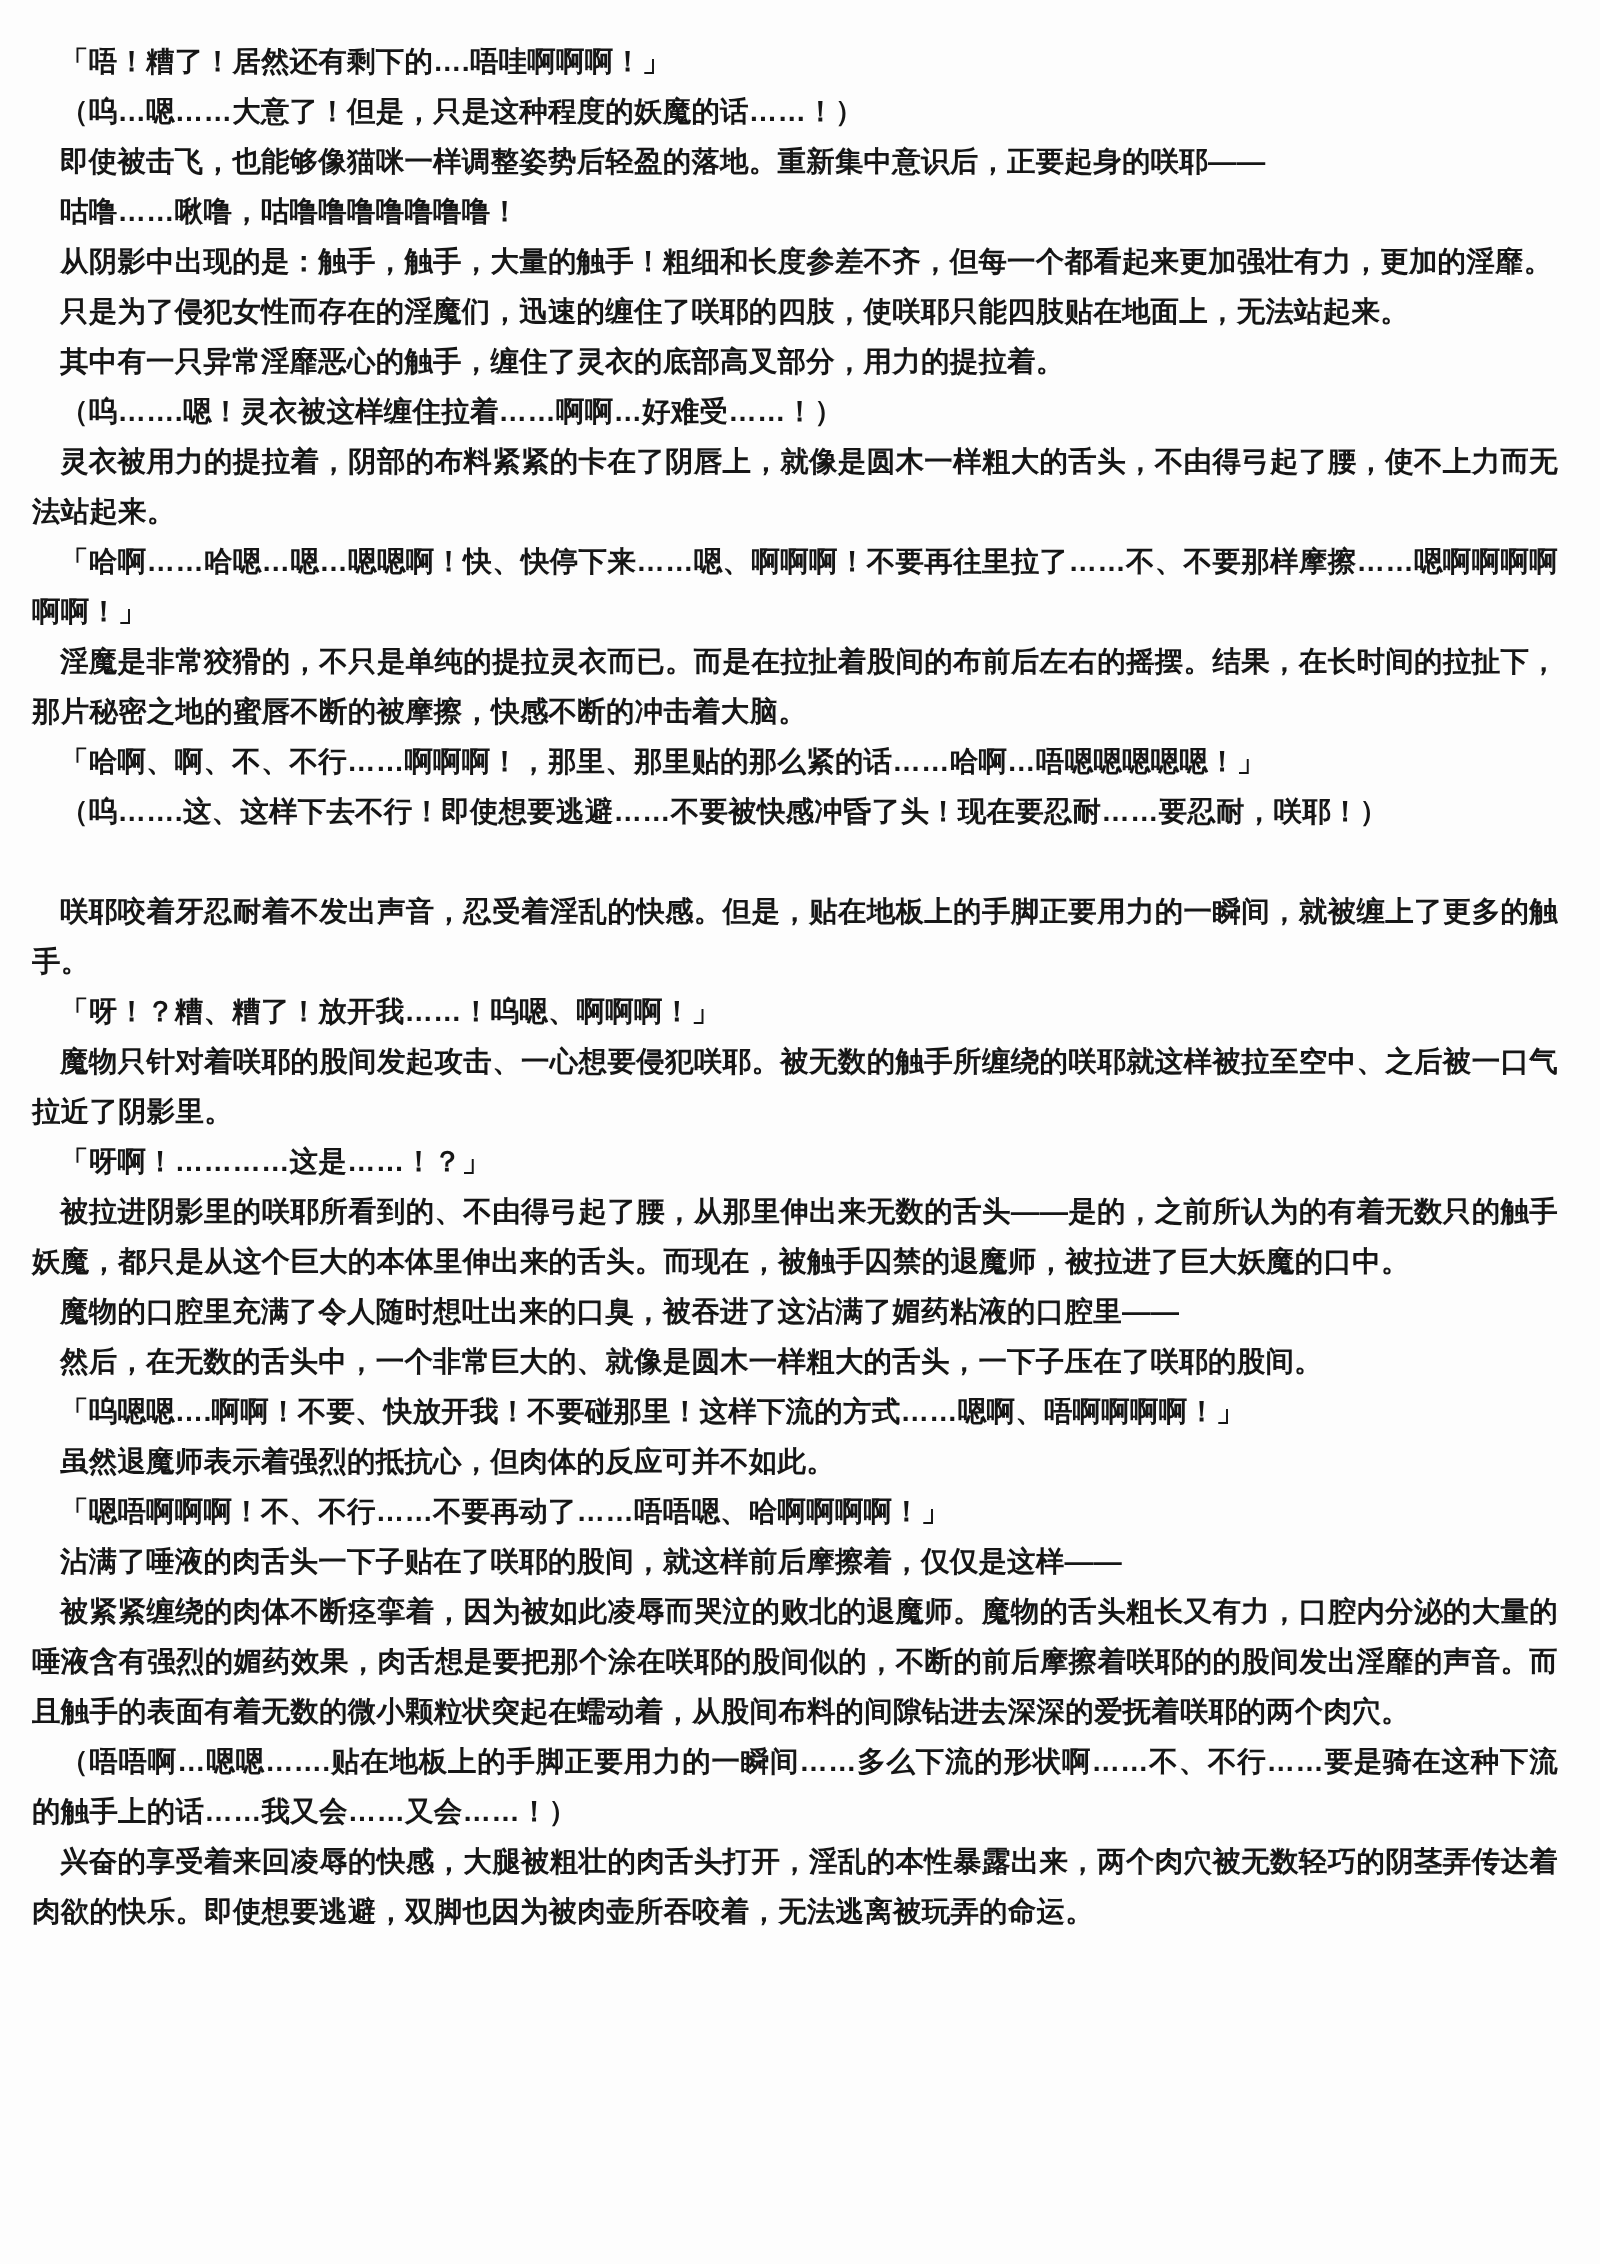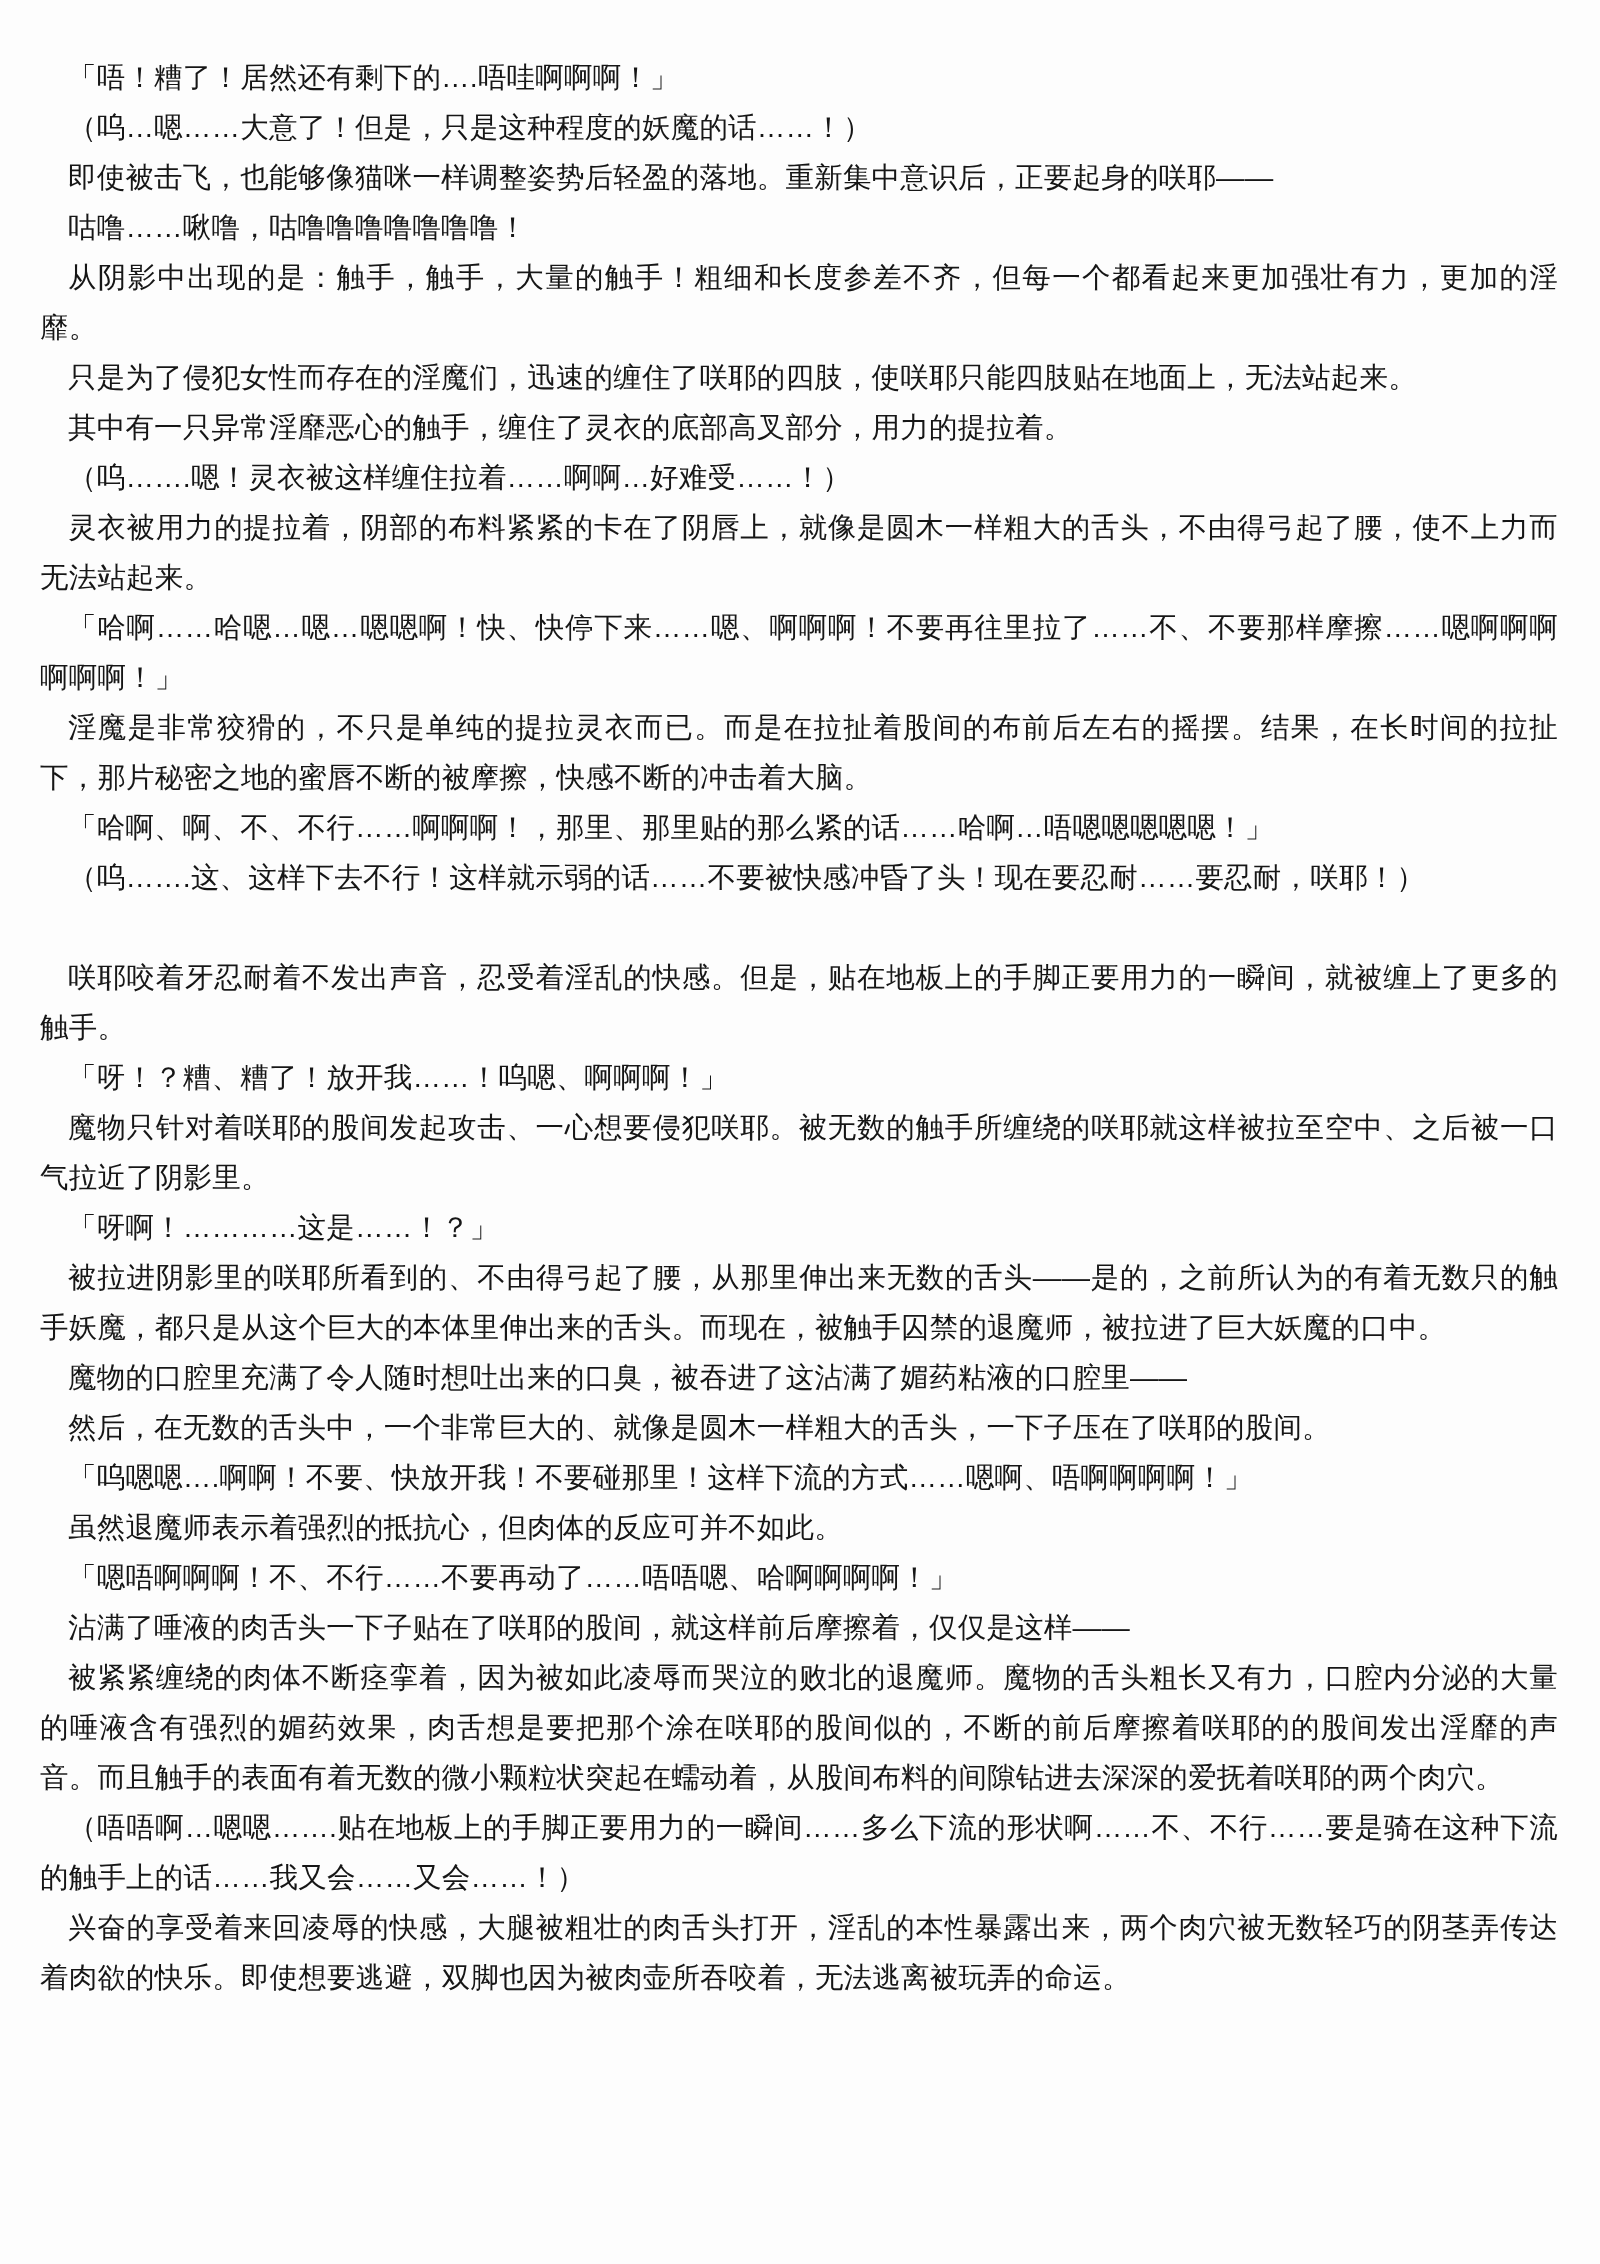--- a/index.html
+++ b/index.html
@@ -14,29 +14,28 @@
     overflow: hidden;
   }
   .page {
     position: relative;
     width: 1600px;
     height: 2264px;
     background: #fdfdfd;
   }
   .story-text {
     box-sizing: border-box;
-    padding: 36px 42px 0 40px;
+    padding: 36px 42px 0 32px;
     color: #161616;
     font-size: 28.5px;
-    font-weight: 400;
+    font-weight: 700;
     line-height: 50px;
     text-align: justify;
     text-justify: inter-ideograph;
     letter-spacing: 0.2px;
-    margin-top: 16px;
   }
   .story-text p {
     margin: 0;
     text-indent: 28px;
     word-break: break-all;
   }
   .story-text p.gap-before {
     margin-top: 50px;
   }
 </style>
@@ -50,21 +49,21 @@
       <p>即使被击飞，也能够像猫咪一样调整姿势后轻盈的落地。重新集中意识后，正要起身的咲耶——</p>
       <p>咕噜……啾噜，咕噜噜噜噜噜噜噜！</p>
       <p>从阴影中出现的是：触手，触手，大量的触手！粗细和长度参差不齐，但每一个都看起来更加强壮有力，更加的淫靡。</p>
       <p>只是为了侵犯女性而存在的淫魔们，迅速的缠住了咲耶的四肢，使咲耶只能四肢贴在地面上，无法站起来。</p>
       <p>其中有一只异常淫靡恶心的触手，缠住了灵衣的底部高叉部分，用力的提拉着。</p>
       <p>（呜…….嗯！灵衣被这样缠住拉着……啊啊…好难受……！）</p>
       <p>灵衣被用力的提拉着，阴部的布料紧紧的卡在了阴唇上，就像是圆木一样粗大的舌头，不由得弓起了腰，使不上力而无法站起来。</p>
       <p>「哈啊……哈嗯…嗯…嗯嗯啊！快、快停下来……嗯、啊啊啊！不要再往里拉了……不、不要那样摩擦……嗯啊啊啊啊啊啊！」</p>
       <p>淫魔是非常狡猾的，不只是单纯的提拉灵衣而已。而是在拉扯着股间的布前后左右的摇摆。结果，在长时间的拉扯下，那片秘密之地的蜜唇不断的被摩擦，快感不断的冲击着大脑。</p>
       <p>「哈啊、啊、不、不行……啊啊啊！，那里、那里贴的那么紧的话……哈啊…唔嗯嗯嗯嗯嗯！」</p>
-      <p>（呜…….这、这样下去不行！这样就示弱的话……不要被快感冲昏了头！现在要忍耐……要忍耐，咲耶！）</p>
+      <p>（呜…….这、这样下去不行！即使想要逃避……不要被快感冲昏了头！现在要忍耐……要忍耐，咲耶！）</p>
       <p class="gap-before">咲耶咬着牙忍耐着不发出声音，忍受着淫乱的快感。但是，贴在地板上的手脚正要用力的一瞬间，就被缠上了更多的触手。</p>
       <p>「呀！？糟、糟了！放开我……！呜嗯、啊啊啊！」</p>
       <p>魔物只针对着咲耶的股间发起攻击、一心想要侵犯咲耶。被无数的触手所缠绕的咲耶就这样被拉至空中、之后被一口气拉近了阴影里。</p>
       <p>「呀啊！…………这是……！？」</p>
       <p>被拉进阴影里的咲耶所看到的、不由得弓起了腰，从那里伸出来无数的舌头——是的，之前所认为的有着无数只的触手妖魔，都只是从这个巨大的本体里伸出来的舌头。而现在，被触手囚禁的退魔师，被拉进了巨大妖魔的口中。</p>
       <p>魔物的口腔里充满了令人随时想吐出来的口臭，被吞进了这沾满了媚药粘液的口腔里——</p>
       <p>然后，在无数的舌头中，一个非常巨大的、就像是圆木一样粗大的舌头，一下子压在了咲耶的股间。</p>
       <p>「呜嗯嗯….啊啊！不要、快放开我！不要碰那里！这样下流的方式……嗯啊、唔啊啊啊啊！」</p>
       <p>虽然退魔师表示着强烈的抵抗心，但肉体的反应可并不如此。</p>
       <p>「嗯唔啊啊啊！不、不行……不要再动了……唔唔嗯、哈啊啊啊啊！」</p>

